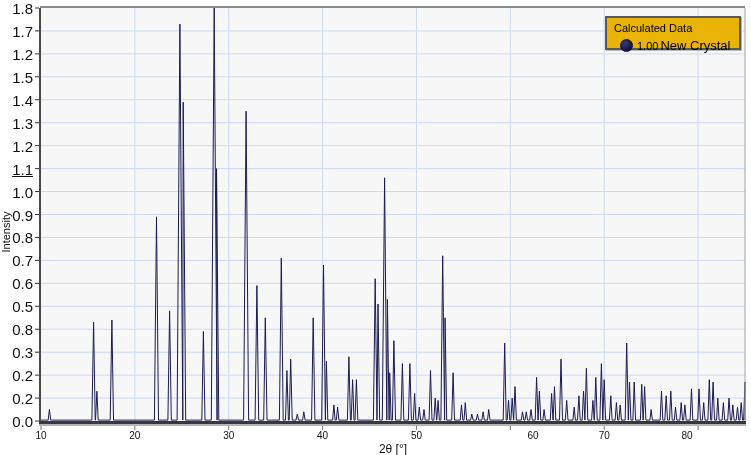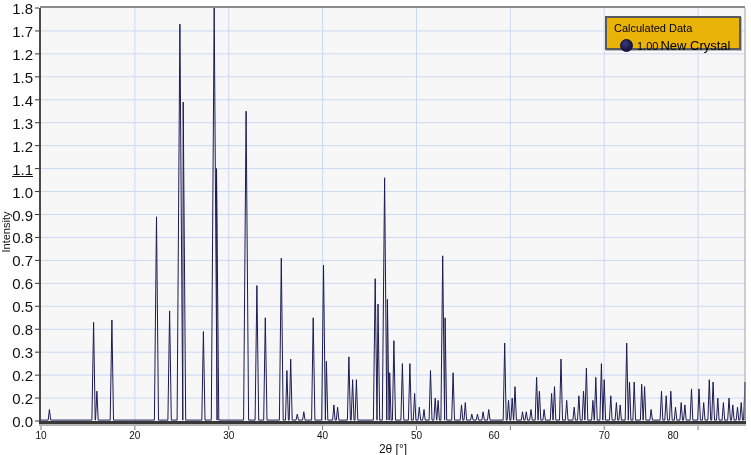--- a/index.html
+++ b/index.html
@@ -155,16 +155,16 @@
     <div class="tick-label-y" style="left: 3px; top: 94.7778px;">1.4</div>
     <div class="tick-label-y" style="left: 3px; top: 71.8333px;">1.5</div>
     <div class="tick-label-y" style="left: 3px; top: 48.8889px;">1.2</div>
     <div class="tick-label-y" style="left: 3px; top: 25.9444px;">1.7</div>
     <div class="tick-label-y" style="left: 3px; top: 3px;">1.8</div>
     <div class="tick-label-x" style="left: 21px; top: 430px;">10</div>
     <div class="tick-label-x" style="left: 114.867px; top: 430px;">20</div>
     <div class="tick-label-x" style="left: 208.733px; top: 430px;">30</div>
     <div class="tick-label-x" style="left: 302.6px; top: 430px;">40</div>
     <div class="tick-label-x" style="left: 396.467px; top: 430px;">50</div>
-    <div class="tick-label-x" style="left: 474px; top: 430px;">60</div>
+    <div class="tick-label-x" style="left: 513px; top: 430px;">60</div>
     <div class="tick-label-x" style="left: 584.2px; top: 430px;">70</div>
-    <div class="tick-label-x" style="left: 653px; top: 430px; text-align: center;">80</div>
+    <div class="tick-label-x" style="left: 667px; top: 430px; text-align: center;">80</div>
   </div>
 
 </body></html>

